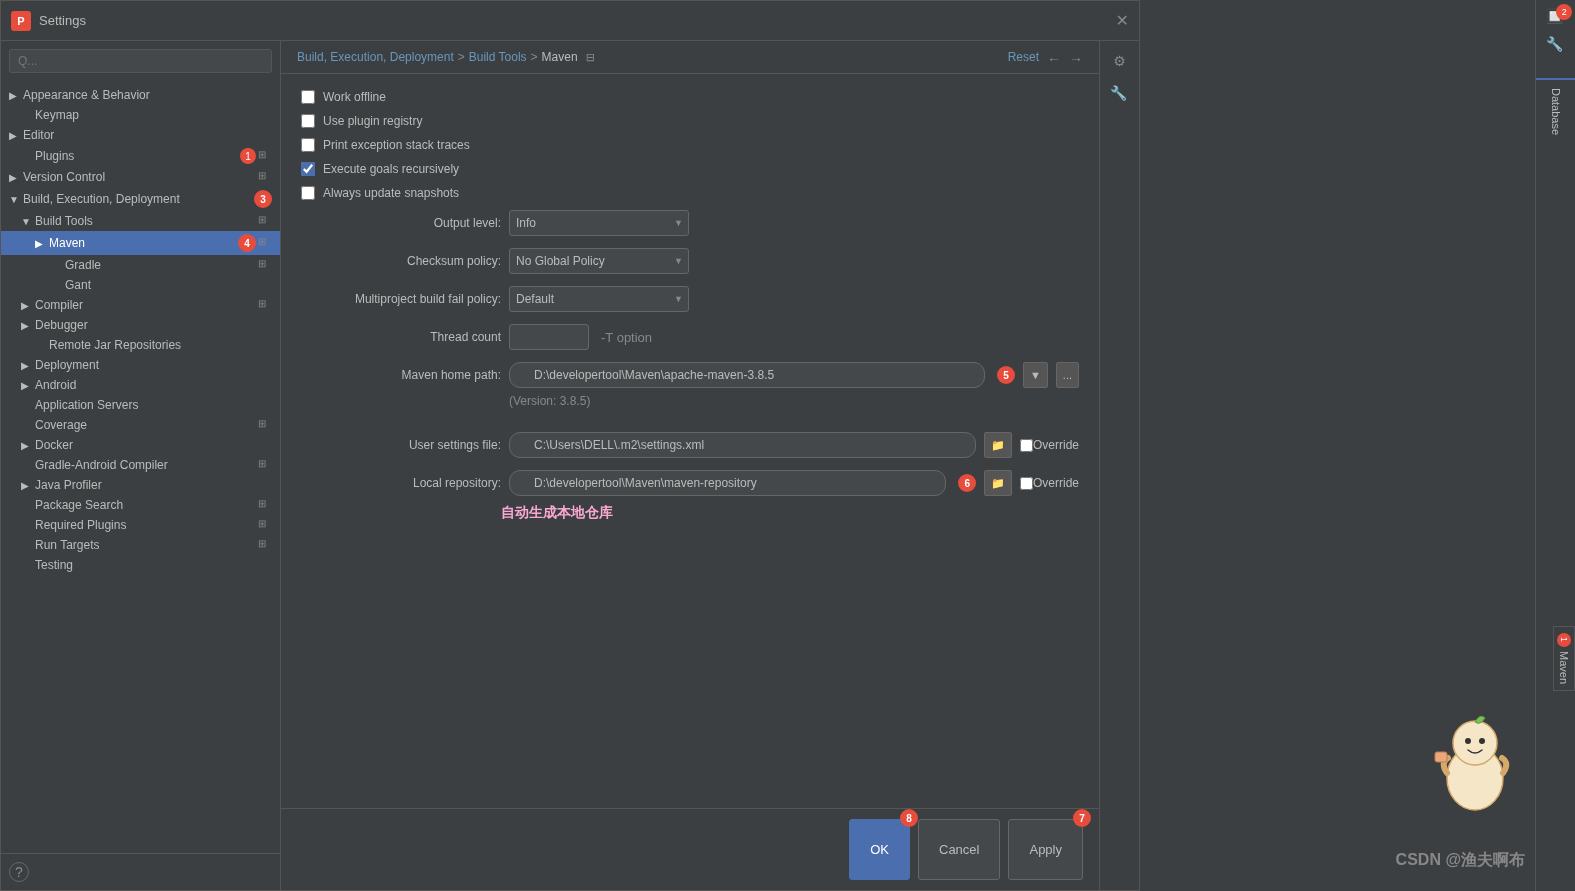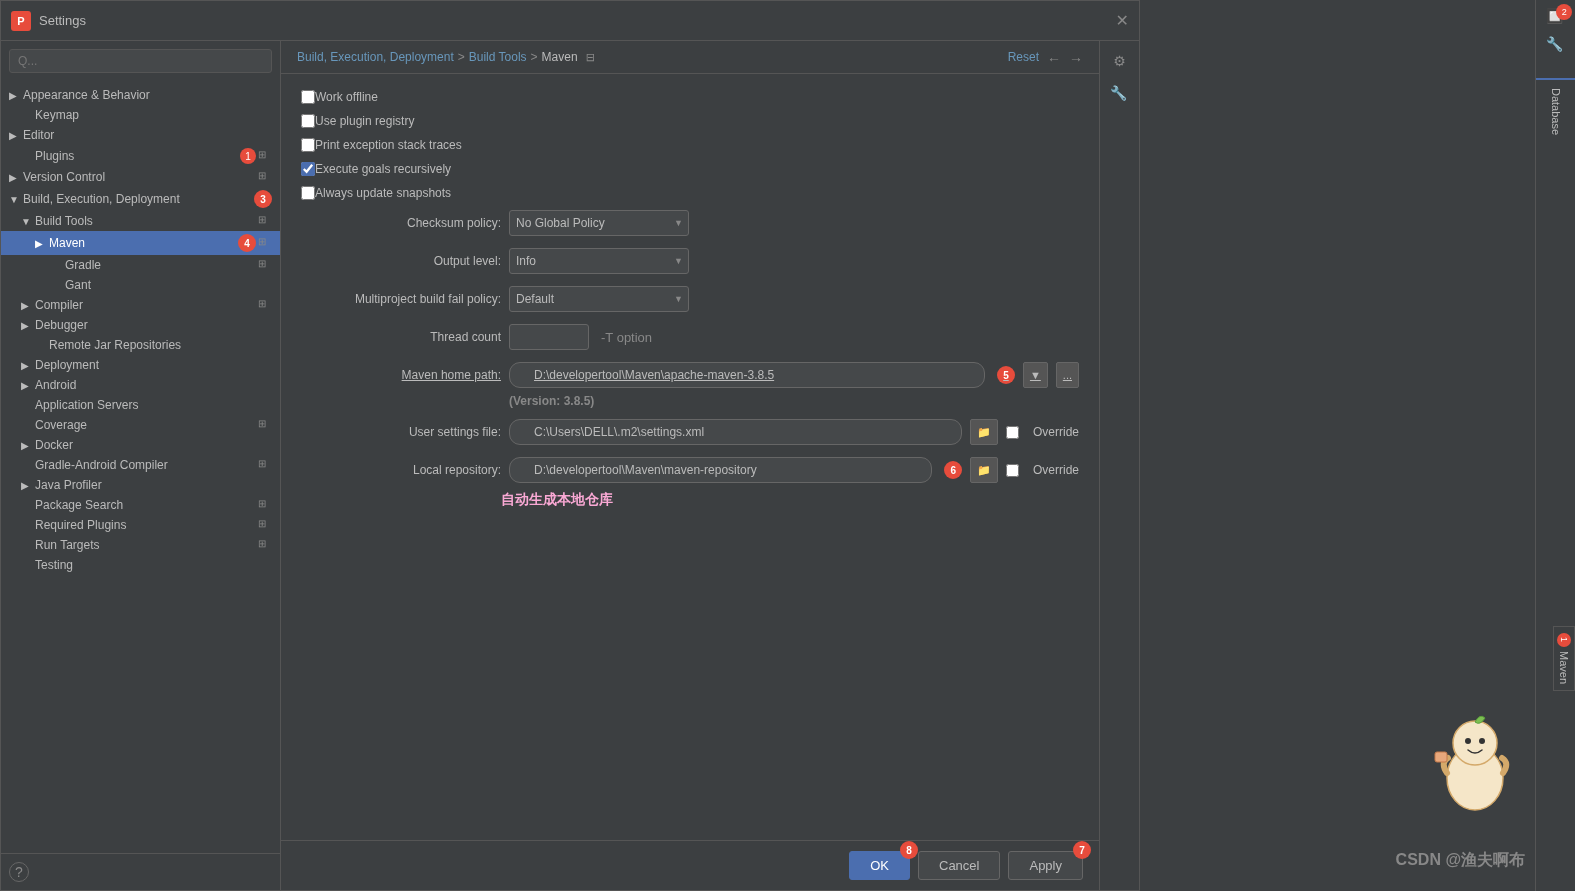--- a/index.html
+++ b/index.html
@@ -35,43 +35,43 @@
     .breadcrumb-item { color: #6897bb; font-size: 12px; }
     .breadcrumb-sep { color: #888; font-size: 12px; }
     .breadcrumb-current { color: #bbbbbb; font-size: 12px; }
     .breadcrumb-icon { color: #888; font-size: 11px; margin-left: 4px; }
     .breadcrumb-actions { margin-left: auto; display: flex; align-items: center; gap: 8px; }
     .reset-btn { color: #6897bb; cursor: pointer; font-size: 12px; }
     .nav-btn { color: #888; cursor: pointer; font-size: 14px; }
 
     
     .settings-content { flex: 1; padding: 16px 20px; overflow-y: auto; }
-    .checkbox-row { display: flex; align-items: center; margin-bottom: 10px; gap: 0; }
+    .checkbox-row { display: flex; align-items: center; margin-bottom: 10px; gap: 8px; }
     .checkbox-row input[type="checkbox"] { width: 14px; height: 14px; accent-color: #4b6eaf; }
     .checkbox-label { font-size: 12px; color: #bbbbbb; }
 
     .form-row { display: flex; align-items: center; margin-bottom: 12px; gap: 8px; }
     .form-label { width: 200px; font-size: 12px; color: #bbbbbb; flex-shrink: 0; text-align: right; }
     .select-field { background: #45484a; border: 1px solid #666; color: #bbbbbb; font-size: 12px; padding: 3px 6px; height: 26px; border-radius: 3px; appearance: none; cursor: pointer; padding-right: 20px; width: 180px; }
     .select-wrapper { position: relative; display: inline-block; }
     .select-wrapper::after { content: '▼'; position: absolute; right: 6px; top: 50%; transform: translateY(-50%); color: #888; font-size: 9px; pointer-events: none; }
     .text-field { background: #45484a; border: 1px solid #666; color: #bbbbbb; font-size: 12px; padding: 3px 6px; height: 26px; border-radius: 3px; width: 80px; }
     .path-field { background: #45484a; border: 1px solid #666; color: #bbbbbb; font-size: 12px; padding: 3px 24px; height: 26px; border-radius: 11px; flex: 1; }
     .path-btn { background: #555; border: 1px solid #666; color: #bbbbbb; font-size: 11px; padding: 2px 6px; height: 26px; cursor: pointer; border-radius: 2px; }
     .t-option-label { font-size: 13px; color: #888; margin-left: 4px; }
-    .version-text { font-size: 12px; color: #888; margin-left: 208px; margin-top: -6px; margin-bottom: 11px; font-weight: bold; }
-    .override-row { display: flex; align-items: center; gap: 14px; }
+    .version-text { font-size: 12px; color: #888; margin-left: 208px; margin-top: -6px; margin-bottom: 24px; }
+    .override-row { display: flex; align-items: center; gap: 0; }
     .override-label { font-size: 12px; color: #bbbbbb; }
 
     
     .marker { width: 20px; height: 20px; background: #e74c3c; border-radius: 50%; color: white; font-size: 11px; font-weight: bold; display: flex; align-items: center; justify-content: center; position: absolute; z-index: 100; }
 
     
     .bottom-bar { display: flex; justify-content: flex-end; align-items: center; padding: 10px 16px; border-top: 1px solid #555; gap: 8px; background: #3c3f41; }
-    .btn { padding: 6px 20px; border-radius: 3px; font-size: 13px; cursor: pointer; border: 1px solid #666; }
+    .btn { padding: 22px 20px; border-radius: 3px; font-size: 13px; cursor: pointer; border: 1px solid #666; }
     .btn-primary { background: #4b6eaf; color: white; border-color: #4b6eaf; }
     .btn-default { background: #45484a; color: #bbbbbb; }
     .btn-apply { background: #45484a; color: #bbbbbb; }
 
     
     .right-sidebar { width: 40px; background: #3c3f41; border-left: 1px solid #555; display: flex; flex-direction: column; align-items: center; padding: 8px 0; gap: 8px; }
     .right-icon { color: #888; font-size: 14px; cursor: pointer; padding: 4px; }
 
     
     .annotation-text { color: #f9a8d4; font-size: 14px; font-weight: bold; position: absolute; z-index: 50; }
@@ -272,39 +272,39 @@
         <div class="checkbox-row">
           <input type="checkbox" id="cb3" checked="" style="">
           <label for="cb3" class="checkbox-label">Execute goals recursively</label>
         </div>
         <div class="checkbox-row">
           <input type="checkbox" id="cb5" style="">
           <label for="cb5" class="checkbox-label">Always update snapshots</label>
         </div>
 
         <div class="form-row">
+          <span class="form-label">Output level:</span>
+          <div class="select-wrapper">
+            <select class="select-field">
+              <option>Info</option>
+              <option>Debug</option>
+              <option>Warn</option>
+              <option>Error</option>
+            </select>
+          </div>
+        </div>
+
+        <div class="form-row">
           <span class="form-label">Checksum policy:</span>
           <div class="select-wrapper">
             <select class="select-field">
               <option>No Global Policy</option>
               <option>Warn</option>
               <option>Fail</option>
               <option>Ignore</option>
-            </select>
-          </div>
-        </div>
-
-        <div class="form-row">
-          <span class="form-label">Output level:</span>
-          <div class="select-wrapper">
-            <select class="select-field">
-              <option>Info</option>
-              <option>Debug</option>
-              <option>Warn</option>
-              <option>Error</option>
             </select>
           </div>
         </div>
 
         <div class="form-row">
           <span class="form-label">Multiproject build fail policy:</span>
           <div class="select-wrapper">
             <select class="select-field">
               <option>Default</option>
               <option>Never</option>
@@ -313,21 +313,21 @@
             </select>
           </div>
         </div>
 
         <div class="form-row">
           <span class="form-label">Thread count</span>
           <input type="text" class="text-field" style="">
           <span class="t-option-label">-T option</span>
         </div>
 
-        <div class="form-row" style="position:relative;text-decoration:underline;">
+        <div class="form-row" style="position:relative;">
           <span class="form-label">Maven home path:</span>
           <input type="text" class="path-field" style="flex: 1 1 0%;" value="D:\developertool\Maven\apache-maven-3.8.5">
           <div class="marker" style="position:relative; margin-left:4px; width:18px; height:18px; font-size:10px;">5</div>
           <button class="path-btn">▼</button>
           <button class="path-btn">...</button>
 
         </div>
         <div class="version-text">(Version: 3.8.5)</div>
 
         <div class="form-row">

